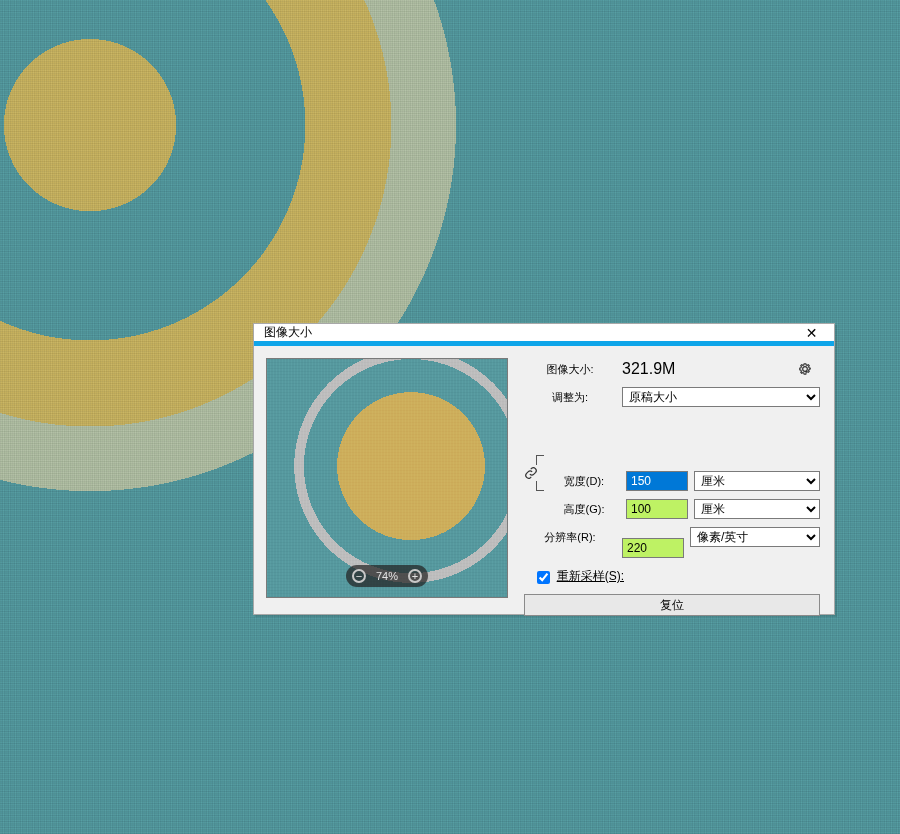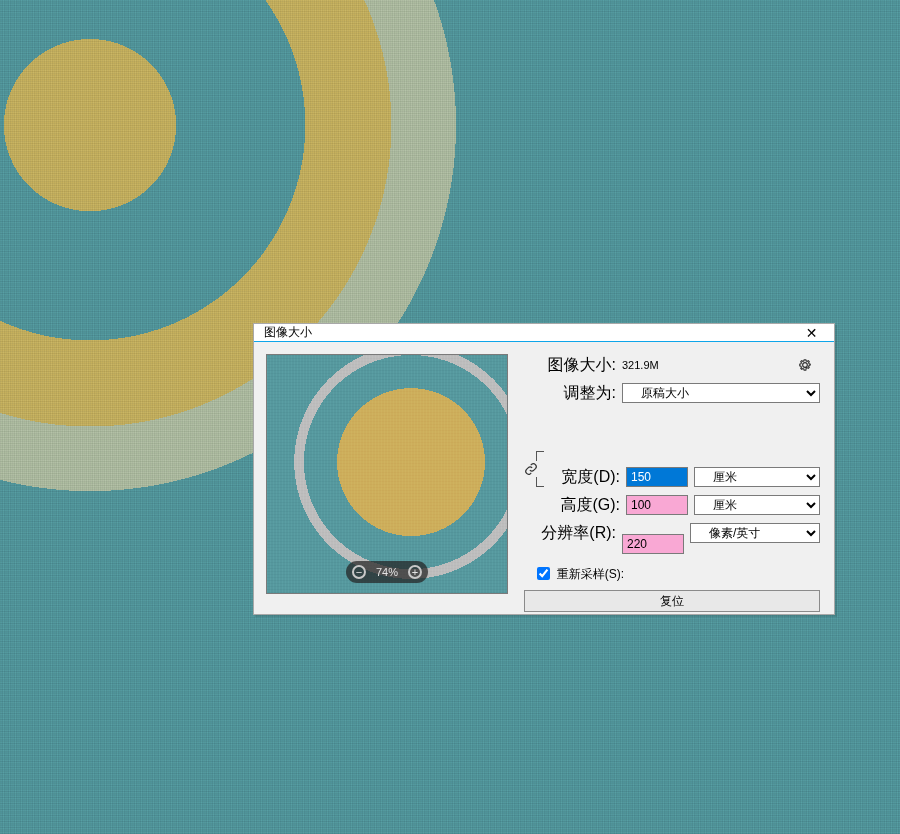--- a/index.html
+++ b/index.html
@@ -42,21 +42,21 @@
     height: 292px;
     background: #f0f0f0;
     border: 1px solid #a8a8a8;
     box-shadow: 2px 2px 0 rgba(0,0,0,0.1);
     display: flex;
     flex-direction: column;
   }
   .titlebar {
     height: 30px;
     background: #ffffff;
-    border-bottom: 1px solid #0ea5e9;
+    border-bottom: 5px solid #0ea5e9;
     display: flex;
     align-items: center;
     padding: 0 0 0 10px;
   }
   .titlebar .title { flex: 1; font-size: 12px; }
   .titlebar .closebtn {
     width: 45px; height: 100%;
     display: flex; align-items: center; justify-content: center;
     font-size: 14px; cursor: default;
   }
@@ -109,43 +109,43 @@
     gap: 6px;
   }
   .row {
     display: flex;
     align-items: center;
     height: 22px;
     gap: 6px;
   }
   .lbl {
     width: 92px;
-    text-align: right;
+    text-align: center;
     white-space: nowrap;
-    font-size: 16px;
-  }
-  .val { font-size: 11px; white-space: nowrap; }
+    font-size: 11px;
+  }
+  .val { font-size: 16px; white-space: nowrap; }
   .inp {
     height: 20px;
     border: 1px solid #7a7a7a;
-    background: #f9a8d4;
+    background: #bef264;
     padding: 0 4px;
     font-size: 12px;
     outline: none;
   }
   .selected {
     background: #0078d7;
     color: #fff;
   }
   .sel {
     height: 20px;
     border: 1px solid #7a7a7a;
     background: #fff;
     font-size: 12px;
-    padding: 0 14px;
+    padding: 0 2px;
   }
   .sep { height: 6px; }
 
   .gearbtn {
     width: 18px; height: 18px;
     display:inline-flex; align-items:center; justify-content:center;
     cursor: default;
     margin-right: 6px;
   }
   .gearbtn svg { width: 14px; height:14px; }
@@ -187,21 +187,21 @@
     flex: 1;
     height: 22px;
     border: 1px solid #8a8a8a;
     background: #e8e8e8;
     font-size: 12px;
     display:flex; align-items:center; justify-content:center;
     cursor: default;
   }
   .btn.primary { border: 1px solid #0078d7; box-shadow: inset 0 0 0 1px #0078d7; }
 
-  .cbwrap { display:flex; align-items:flex-end; gap:4px; }
+  .cbwrap { display:flex; align-items:flex-start; gap:4px;text-decoration:underline; }
   .cbwrap input { width:13px; height:13px; }
 
   .dimgrid {
     display:flex;
     align-items:center;
     gap:8px;
   }
   .dimpair { display:flex; flex-direction:column; gap:6px;margin-top:44px; }
 </style>
 </head>

